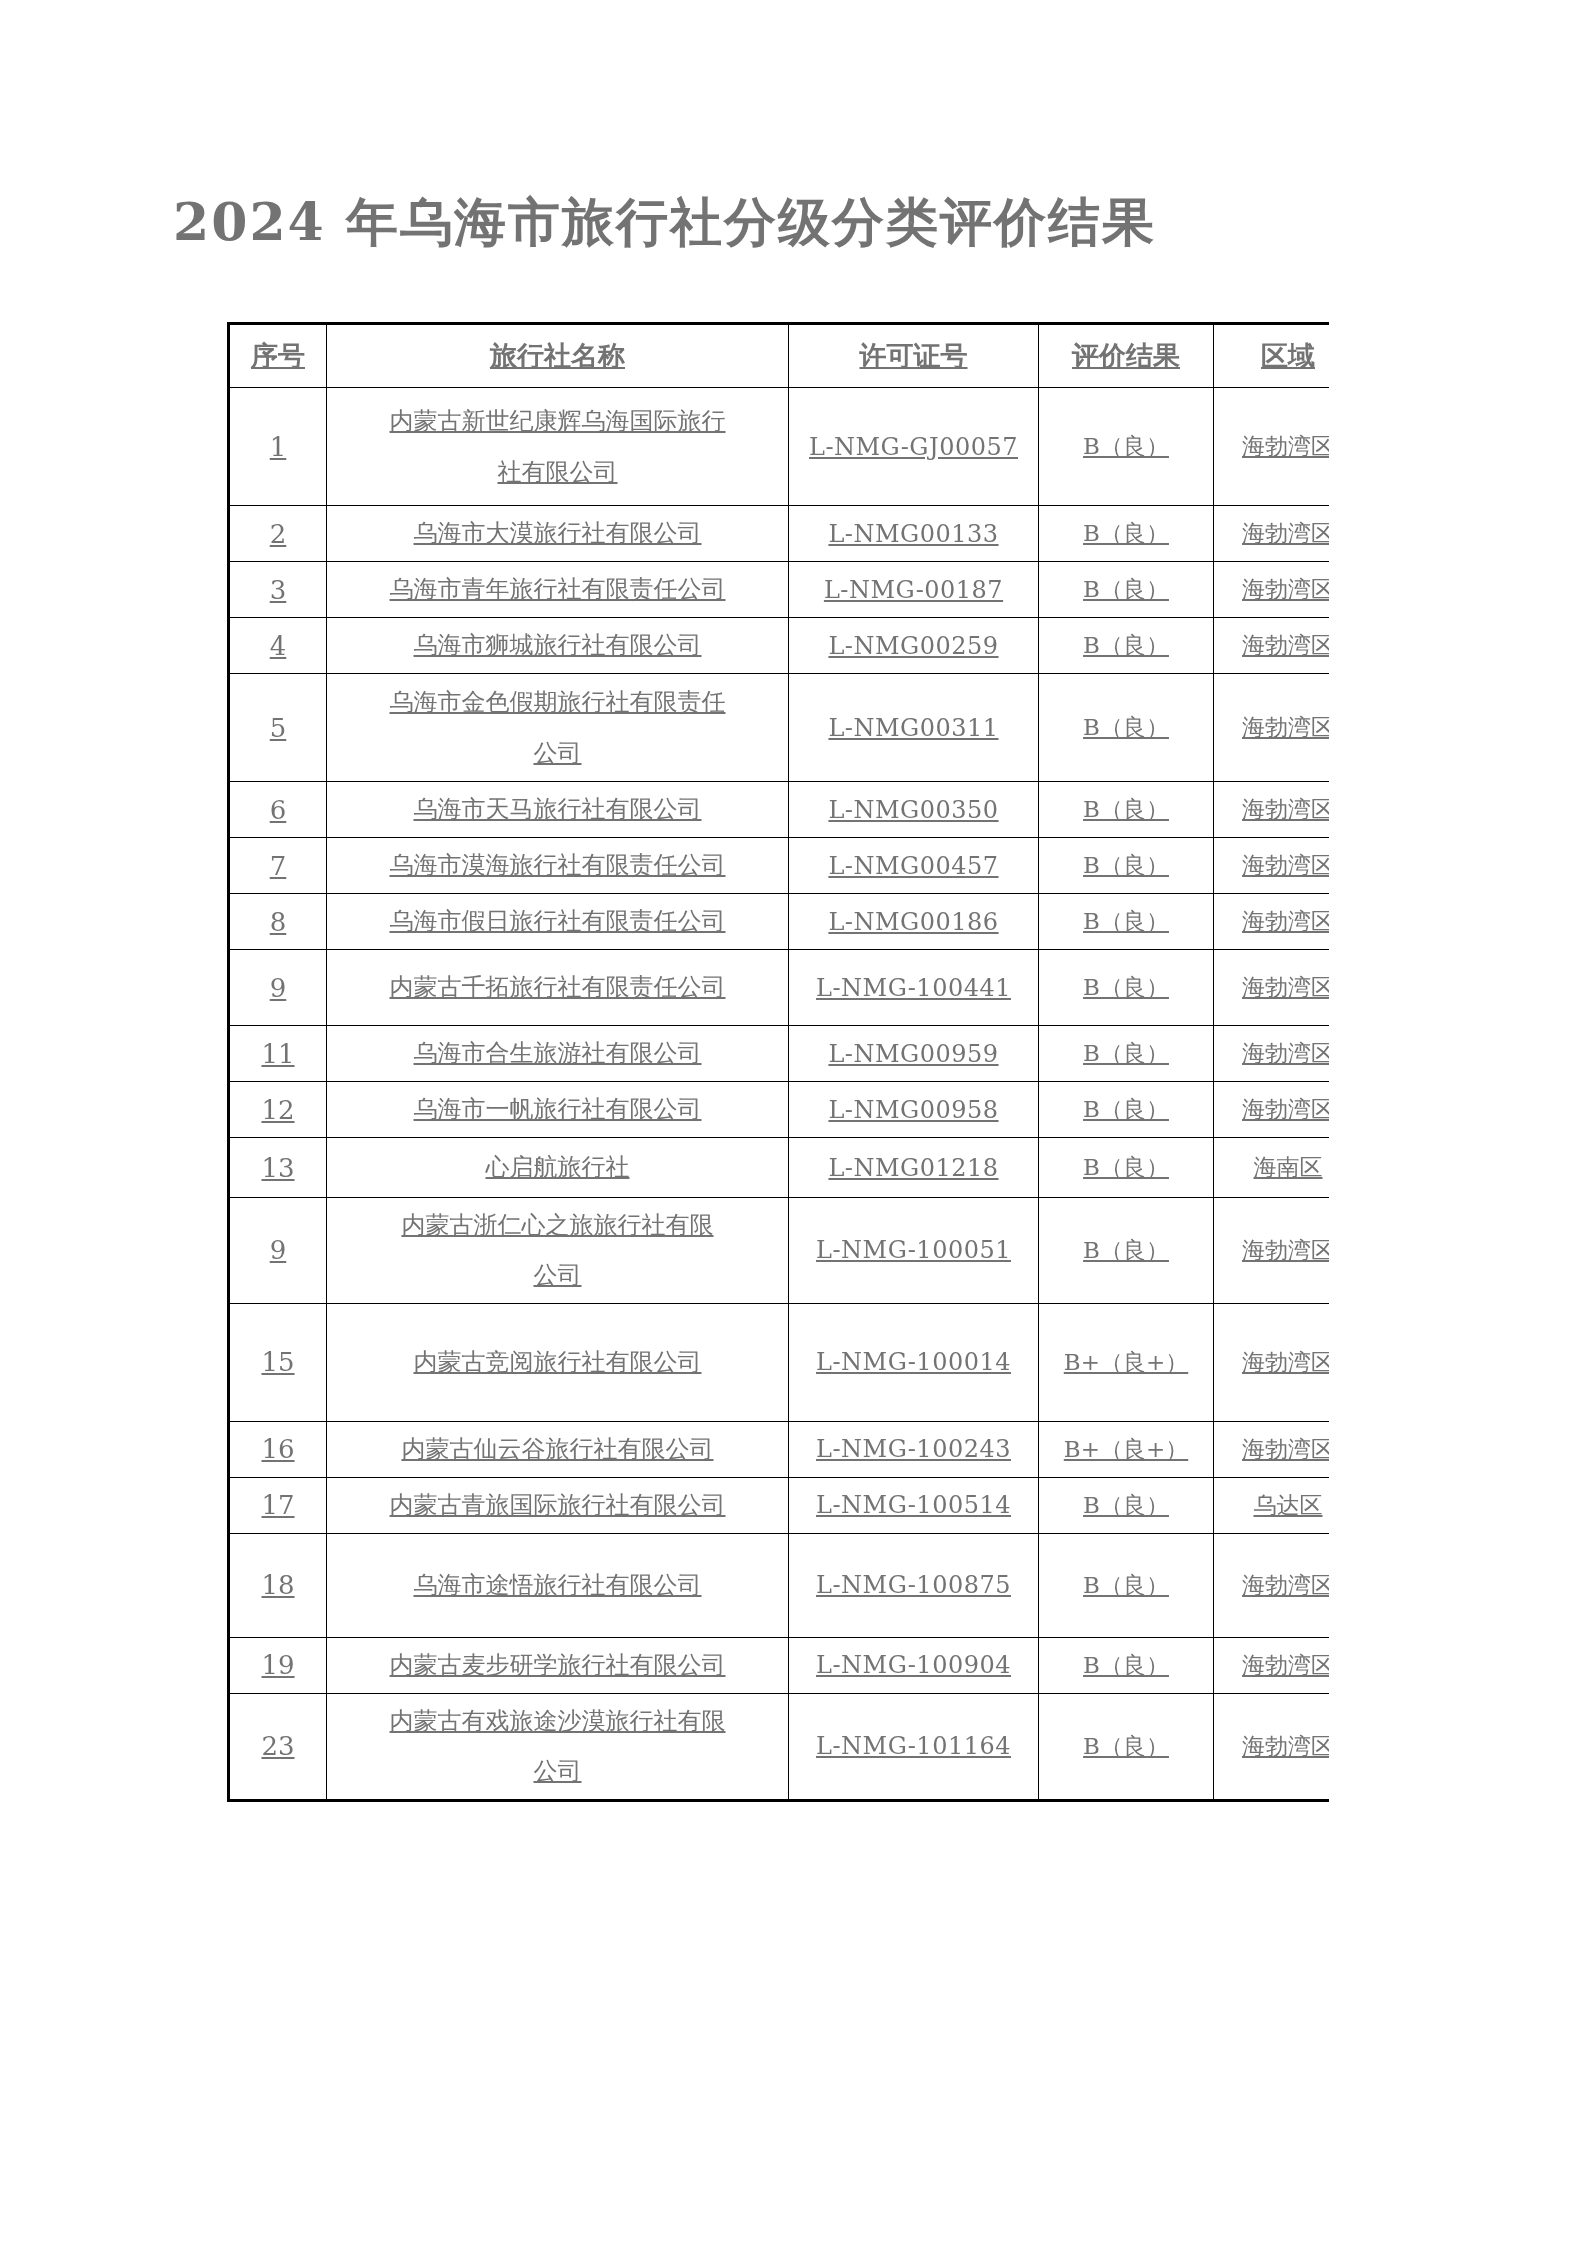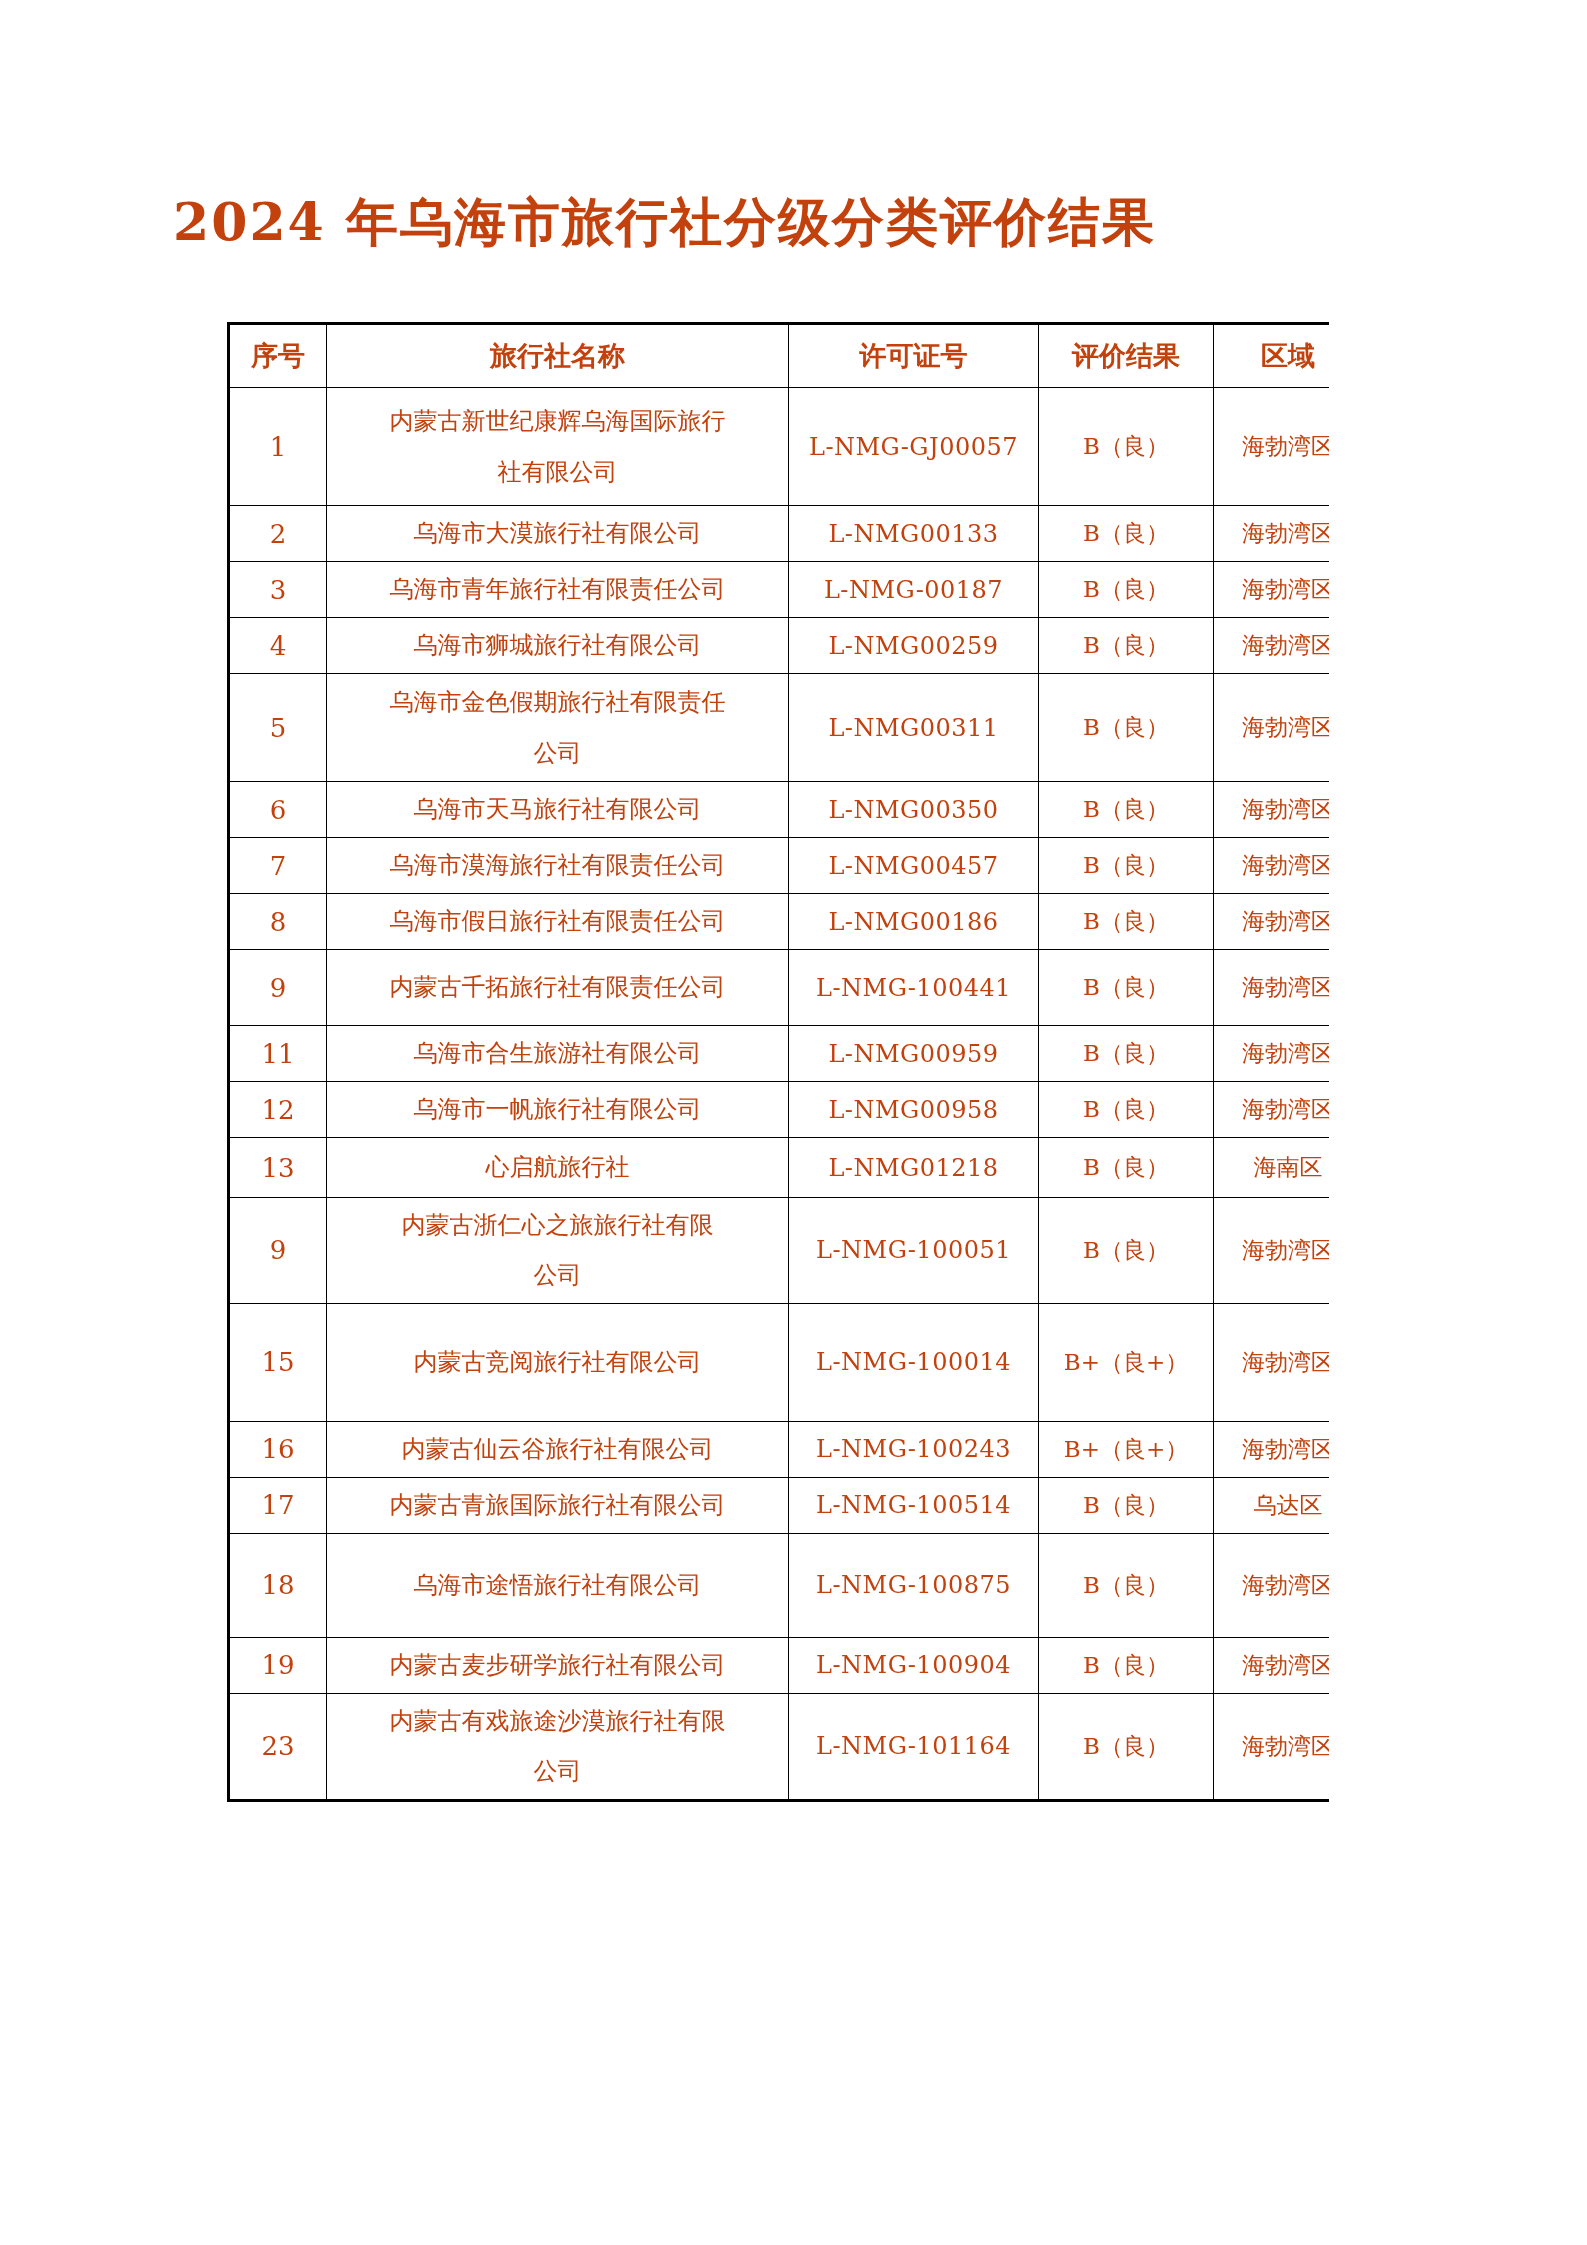--- a/index.html
+++ b/index.html
@@ -1,21 +1,21 @@
 <!DOCTYPE html>
 <html lang="zh"><head>
 <meta charset="utf-8">
 <style>
   html, body { margin: 0; padding: 0; background: #ffffff; }
   .page {
     position: relative;
     width: 1329px;
     height: 2245px;
     background: #ffffff;
-    color: #c2410c;
+    color: #737373;
     font-family: "DejaVu Serif", "Liberation Serif", serif;
     overflow: hidden;
   }
   .doc-title {
     position: absolute;
     top: 188px;
     left: 0;
     right: 0;
     text-align: center;
     font-size: 52px;
@@ -24,20 +24,21 @@
     white-space: nowrap;
   }
   table.eval-table {
     position: absolute;
     left: 227px;
     top: 322px;
     width: 1135px;
     border-collapse: collapse;
     table-layout: fixed;
     border: 3px solid #000;
+    text-decoration: underline;
   }
   .eval-table col.c-no      { width: 98px;  }
   .eval-table col.c-name    { width: 462px; }
   .eval-table col.c-license { width: 250px; }
   .eval-table col.c-result  { width: 175px; }
   .eval-table col.c-region  { width: 150px; }
 
   .eval-table th, .eval-table td {
     border: 1.5px solid #000;
     text-align: center;

